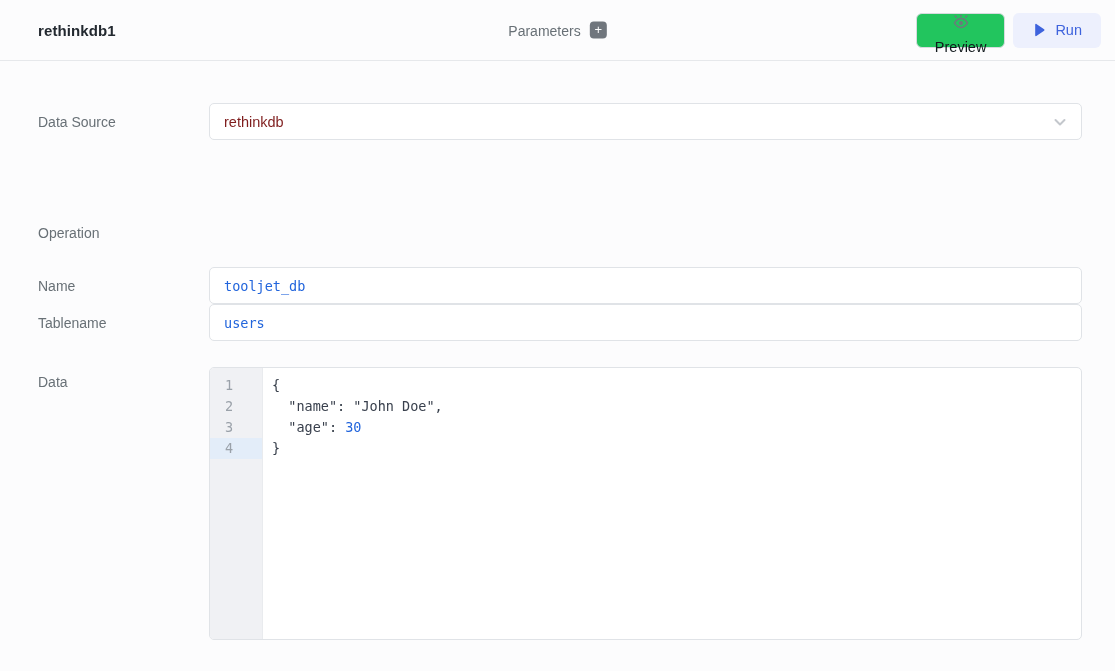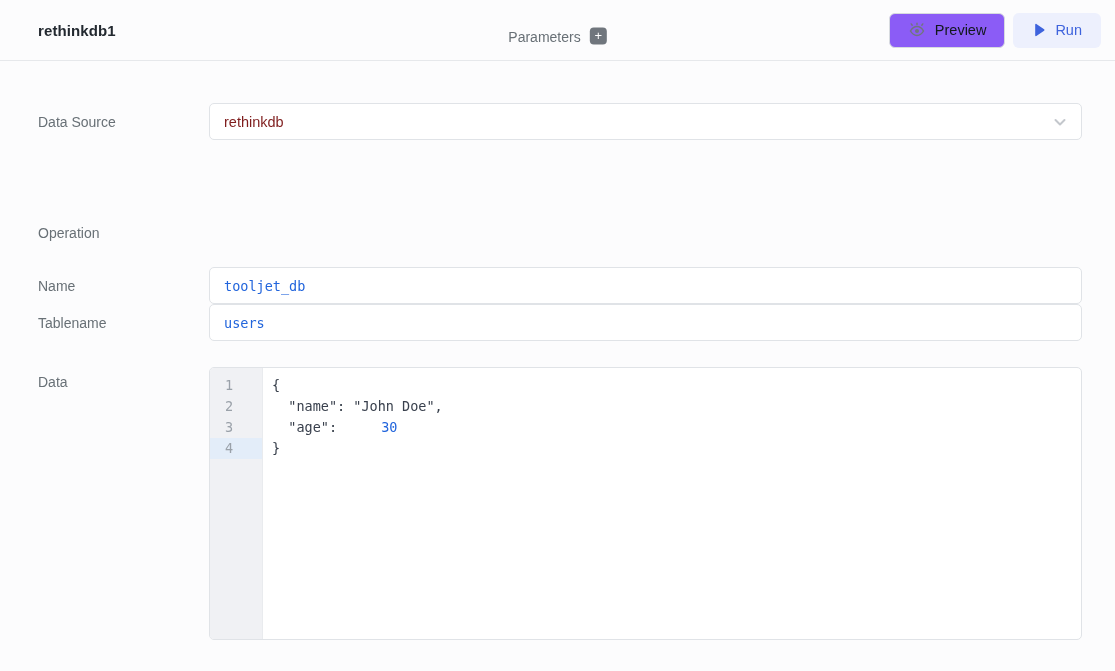--- a/index.html
+++ b/index.html
@@ -26,21 +26,20 @@
     letter-spacing: .1px;
   }
   .params-group {
     position: absolute;
     left: 50%;
     top: 50%;
     transform: translate(-50%, -50%);
     display: flex;
     align-items: flex-end;
     gap: 9px;
-    margin-top: 6px;
   }
   .params-label { font-size: 14px; color: #687076; }
   .plus-badge {
     width: 17px; height: 17px;
     background: #70767d;
     border-radius: 4px;
     color: #ffffff;
     font-size: 13px;
     line-height: 15px;
     text-align: center;
@@ -60,23 +59,24 @@
     height: 35px;
     padding: 0 18px;
     border-radius: 6px;
     font-size: 14.5px;
     cursor: pointer;
     border: 1px solid transparent;
     background: transparent;
     font-family: "Liberation Sans", sans-serif;
   }
   .btn-preview {
-    background: #8b5cf6;
+    background: #22c55e;
     border-color: #d7dbdf;
     color: #11181c;
+    flex-direction: column;
   }
   .btn-run {
     background: #edf0fd;
     color: #3e63dd;
     font-weight: 500;
   }
   .icon { display: inline-flex; align-items: center; }
   
   .main { padding: 42px 33px 0 38px; }
   .form-row {
@@ -154,21 +154,21 @@
   }
   .gutter-line.active { background: #e3edf9; }
   .editor-code {
     flex: 1;
     padding: 7px 0 0 9px;
     cursor: text;
   }
   .code-line { height: 21px; white-space: pre; }
   .tok-punct  { color: #343c48; }
   .tok-string { color: #39404d; }
-  .tok-number { color: #2265dc; margin-left: 36px; }
+  .tok-number { color: #2265dc; }
 </style>
 </head>
 <body>
 
 <div class="header">
   <div class="query-title">rethinkdb1</div>
 
   <div class="params-group">
     <span class="params-label">Parameters</span>
     <span class="plus-badge"><span>+</span></span>

